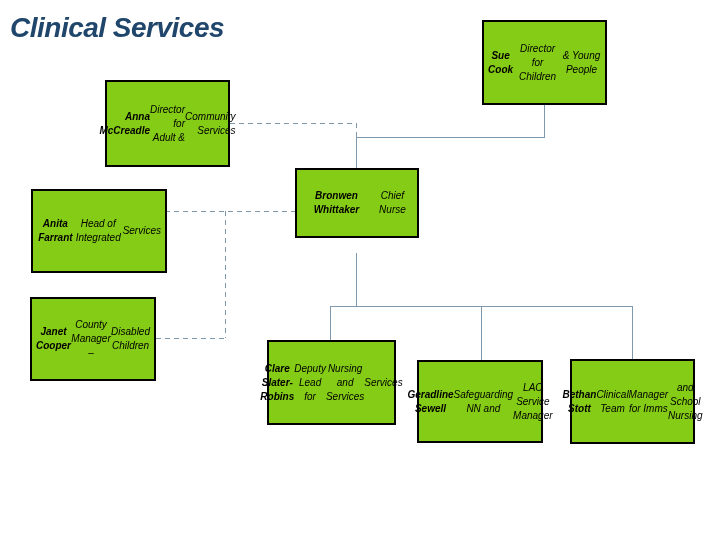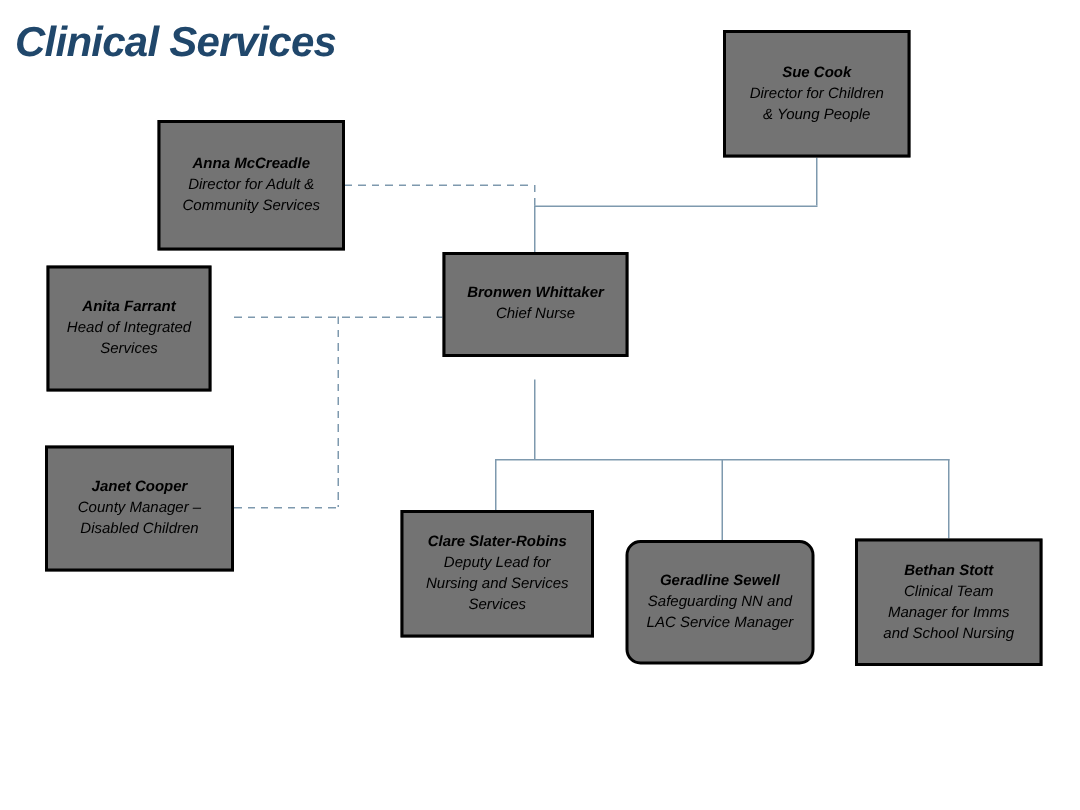--- a/index.html
+++ b/index.html
@@ -23,23 +23,23 @@
     margin: 0;
     font-size: 28px;
     font-weight: bold;
     letter-spacing: -0.5px;
     color: var(--title-color, #20476B);
   }
   .org-box {
     position: absolute;
     box-sizing: border-box;
     border: 2.5px solid var(--box-border, #000000);
-    background: #737373;
+    background: #84cc16;
     display: flex;
-    flex-direction: column;
+    flex-direction: row;
     justify-content: center;
     align-items: center;
     text-align: center;
     padding: 3px 4px;
     font-size: 10px;
     line-height: 14px;
     color: #000000;
     z-index: 2;
   }
   .org-box .name {
@@ -88,21 +88,21 @@
     <div class="role-line">Director for Children</div>
     <div class="role-line">&amp; Young People</div>
   </div>
 
   <div class="org-box" style="left:105px; top:80px; width:125px; height:87px;text-align:right;">
     <div class="name">Anna McCreadle</div>
     <div class="role-line">Director for Adult &amp;</div>
     <div class="role-line">Community Services</div>
   </div>
 
-  <div class="org-box" style="left:31px; top:177px; width:110px; height:84px;">
+  <div class="org-box" style="left:31px; top:189px; width:136px; height:84px;">
     <div class="name">Anita Farrant</div>
     <div class="role-line">Head of Integrated</div>
     <div class="role-line">Services</div>
   </div>
 
   <div class="org-box" style="left:295px; top:168px; width:124px; height:70px;">
     <div class="name">Bronwen Whittaker</div>
     <div class="role-line">Chief Nurse</div>
   </div>
 
@@ -112,21 +112,21 @@
     <div class="role-line">Disabled Children</div>
   </div>
 
   <div class="org-box" style="left:267px; top:340px; width:129px; height:85px;">
     <div class="name">Clare Slater-Robins</div>
     <div class="role-line">Deputy Lead for</div>
     <div class="role-line">Nursing and Services</div>
     <div class="role-line">Services</div>
   </div>
 
-  <div class="org-box" style="left:417px; top:360px; width:126px; height:83px;border-radius:10px;">
+  <div class="org-box" style="left:417px; top:360px; width:126px; height:83px;">
     <div class="name">Geradline Sewell</div>
     <div class="role-line">Safeguarding NN and</div>
     <div class="role-line">LAC Service Manager</div>
   </div>
 
   <div class="org-box" style="left:570px; top:359px; width:125px; height:85px;">
     <div class="name">Bethan Stott</div>
     <div class="role-line">Clinical Team</div>
     <div class="role-line">Manager for Imms</div>
     <div class="role-line">and School Nursing</div>

